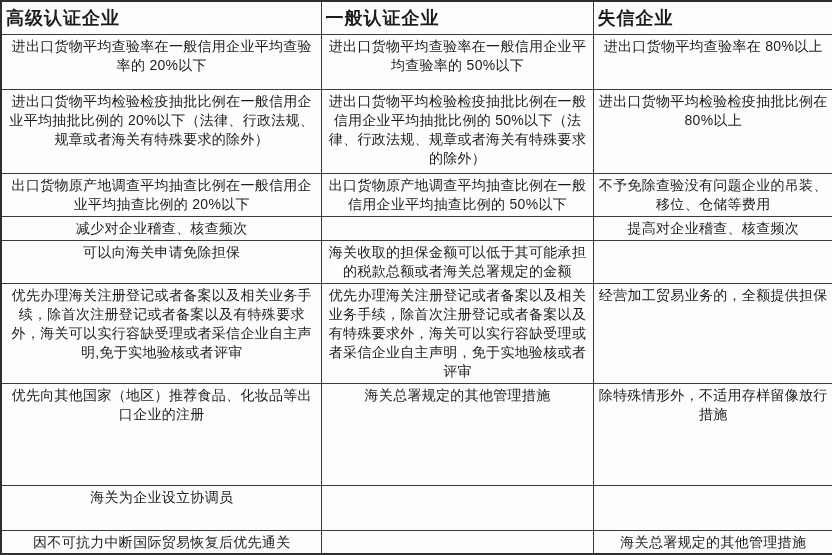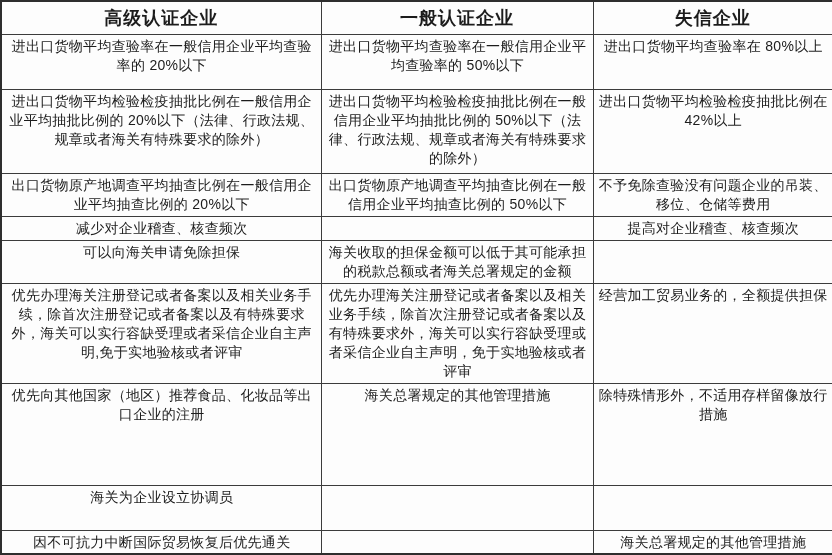--- a/index.html
+++ b/index.html
@@ -28,21 +28,21 @@
   table.cmp col.c3 { width: 240px; }
   table.cmp th, table.cmp td {
     border: 1px solid #3c3c3c;
     color: #1c1c1c;
     box-sizing: border-box;
     overflow: hidden;
   }
   table.cmp th {
     font-size: 18px;
     font-weight: bold;
-    text-align: center;
+    text-align: left;
     vertical-align: middle;
     padding: 2px 4px;
     letter-spacing: 1px;
   }
   table.cmp td {
     font-size: 14px;
     line-height: 19px;
     vertical-align: top;
     text-align: center;
     padding: 2px 4px 1px 5px;
@@ -83,21 +83,21 @@
     </thead>
     <tbody>
         <tr>
           <td>进出口货物平均查验率在一般信用企业平均查验率的 20%以下</td>
           <td>进出口货物平均查验率在一般信用企业平均查验率的 50%以下</td>
           <td>进出口货物平均查验率在 80%以上</td>
         </tr>
         <tr>
           <td>进出口货物平均检验检疫抽批比例在一般信用企业平均抽批比例的 20%以下（法律、行政法规、规章或者海关有特殊要求的除外）</td>
           <td>进出口货物平均检验检疫抽批比例在一般信用企业平均抽批比例的 50%以下（法律、行政法规、规章或者海关有特殊要求的除外）</td>
-          <td>进出口货物平均检验检疫抽批比例在 42%以上</td>
+          <td>进出口货物平均检验检疫抽批比例在 80%以上</td>
         </tr>
         <tr>
           <td>出口货物原产地调查平均抽查比例在一般信用企业平均抽查比例的 20%以下</td>
           <td>出口货物原产地调查平均抽查比例在一般信用企业平均抽查比例的 50%以下</td>
           <td>不予免除查验没有问题企业的吊装、移位、仓储等费用</td>
         </tr>
         <tr>
           <td>减少对企业稽查、核查频次</td>
           <td></td>
           <td>提高对企业稽查、核查频次</td>

